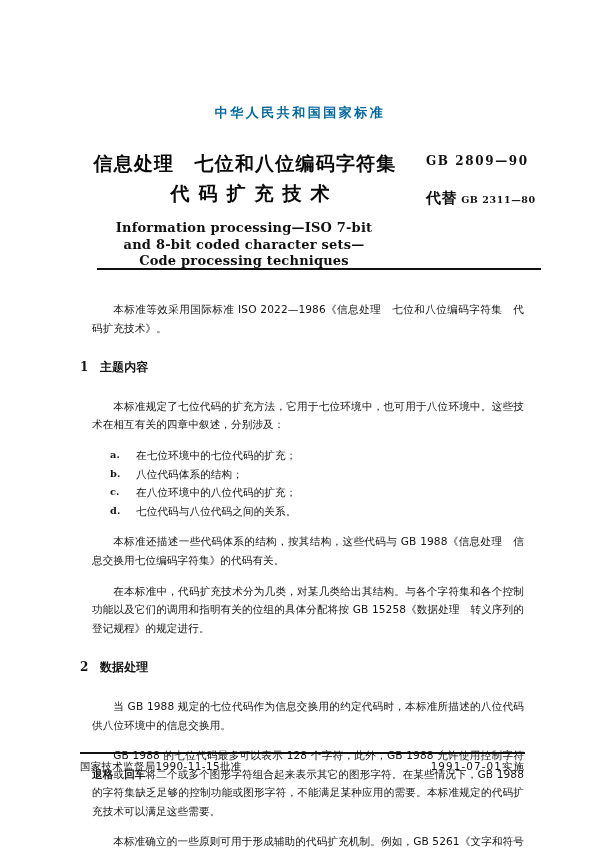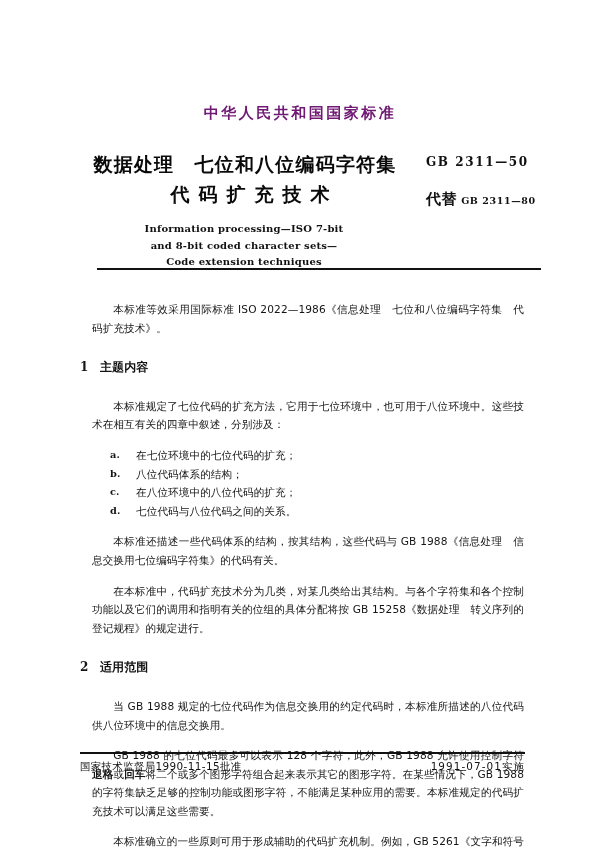--- a/index.html
+++ b/index.html
@@ -25,25 +25,25 @@
 
   
   .header-block {
     position: absolute;
     left: 0;
     top: 0;
     width: 600px;
   }
   .nat-std {
     text-align: center;
-    font-size: 15px;
+    font-size: 13px;
     font-weight: bold;
     letter-spacing: 2.5px;
     margin-top: 104px;
-    color: #701a75;
+    color: #0369a1;
   }
   .title-zone {
     position: relative;
     margin-top: 26px;
   }
   .title-main {
     text-align: center;
     font-size: 19px;
     font-weight: bold;
     letter-spacing: 1.2px;
@@ -51,21 +51,21 @@
     padding-right: 110px;
     color: #0a0a0a;
   }
   .title-main .t2 {
     letter-spacing: 9px;
     padding-left: 19px;
   }
   .eng-title {
     margin-top: 12px;
     text-align: center;
-    font-size: 10px;
+    font-size: 13px;
     font-weight: bold;
     line-height: 16.5px;
     letter-spacing: 0.2px;
     padding-right: 112px;
     color: #111111;
     font-family: "DejaVu Serif", "Liberation Serif", serif;
   }
   .std-no-box {
     position: absolute;
     right: 24px;
@@ -171,32 +171,32 @@
 
 <div class="page">
 
   <div class="header-block">
 
     <div class="nat-std">中华人民共和国国家标准</div>
 
     <div class="title-zone">
 
       <div class="title-main">
-        <div>数据处理　七位和八位编码字符集</div>
+        <div>信息处理　七位和八位编码字符集</div>
         <div class="t2">代码扩充技术</div>
       </div>
 
       <div class="eng-title">
         <div><span>Information processing—ISO 7-bit</span></div>
         <div><span>and 8-bit coded character sets—</span></div>
-        <div><span>Code extension techniques</span></div>
+        <div><span>Code processing techniques</span></div>
       </div>
 
       <div class="std-no-box">
-        <div class="std-no">GB 2311—50</div>
+        <div class="std-no">GB 2809—90</div>
         <div class="std-replace">
           <span class="cn">代替</span>
           <span>GB 2311—80</span>
         </div>
       </div>
 
     </div>
   </div>
 
   <div class="rule-top"></div>
@@ -225,21 +225,21 @@
     </div>
     <div class="item">
       <span class="lbl">d.</span>
       <span class="txt">七位代码与八位代码之间的关系。</span>
     </div>
 
     <p class="p">本标准还描述一些代码体系的结构，按其结构，这些代码与 GB 1988《信息处理　信息交换用七位编码字符集》的代码有关。</p>
     <p class="p">在本标准中，代码扩充技术分为几类，对某几类给出其结构。与各个字符集和各个控制功能以及它们的调用和指明有关的位组的具体分配将按 GB 15258《数据处理　转义序列的登记规程》的规定进行。</p>
 
     <p class="sec-head">
-      <span class="num">2</span><span>适用范围</span>
+      <span class="num">2</span><span>数据处理</span>
     </p>
 
     <p class="p">当 GB 1988 规定的七位代码作为信息交换用的约定代码时，本标准所描述的八位代码供八位环境中的信息交换用。</p>
 
     <p class="p"><span>GB 1988 的七位代码最多可以表示 128 个字符，此外，GB 1988 允许使用控制字符</span><b class="bk">退格</b><span>或</span><b class="bk">回车</b><span>将二个或多个图形字符组合起来表示其它的图形字符。在某些情况下，GB 1988 的字符集缺乏足够的控制功能或图形字符，不能满足某种应用的需要。本标准规定的代码扩充技术可以满足这些需要。</span></p>
 
     <p class="p">本标准确立的一些原则可用于形成辅助的代码扩充机制。例如，GB 5261《文字和符号成形设备用的增补控制功能》已经遵照这样的方法构成一些带参数的控制功能。</p>
 
     <div class="item">
       <span class="lbl">a.</span>

